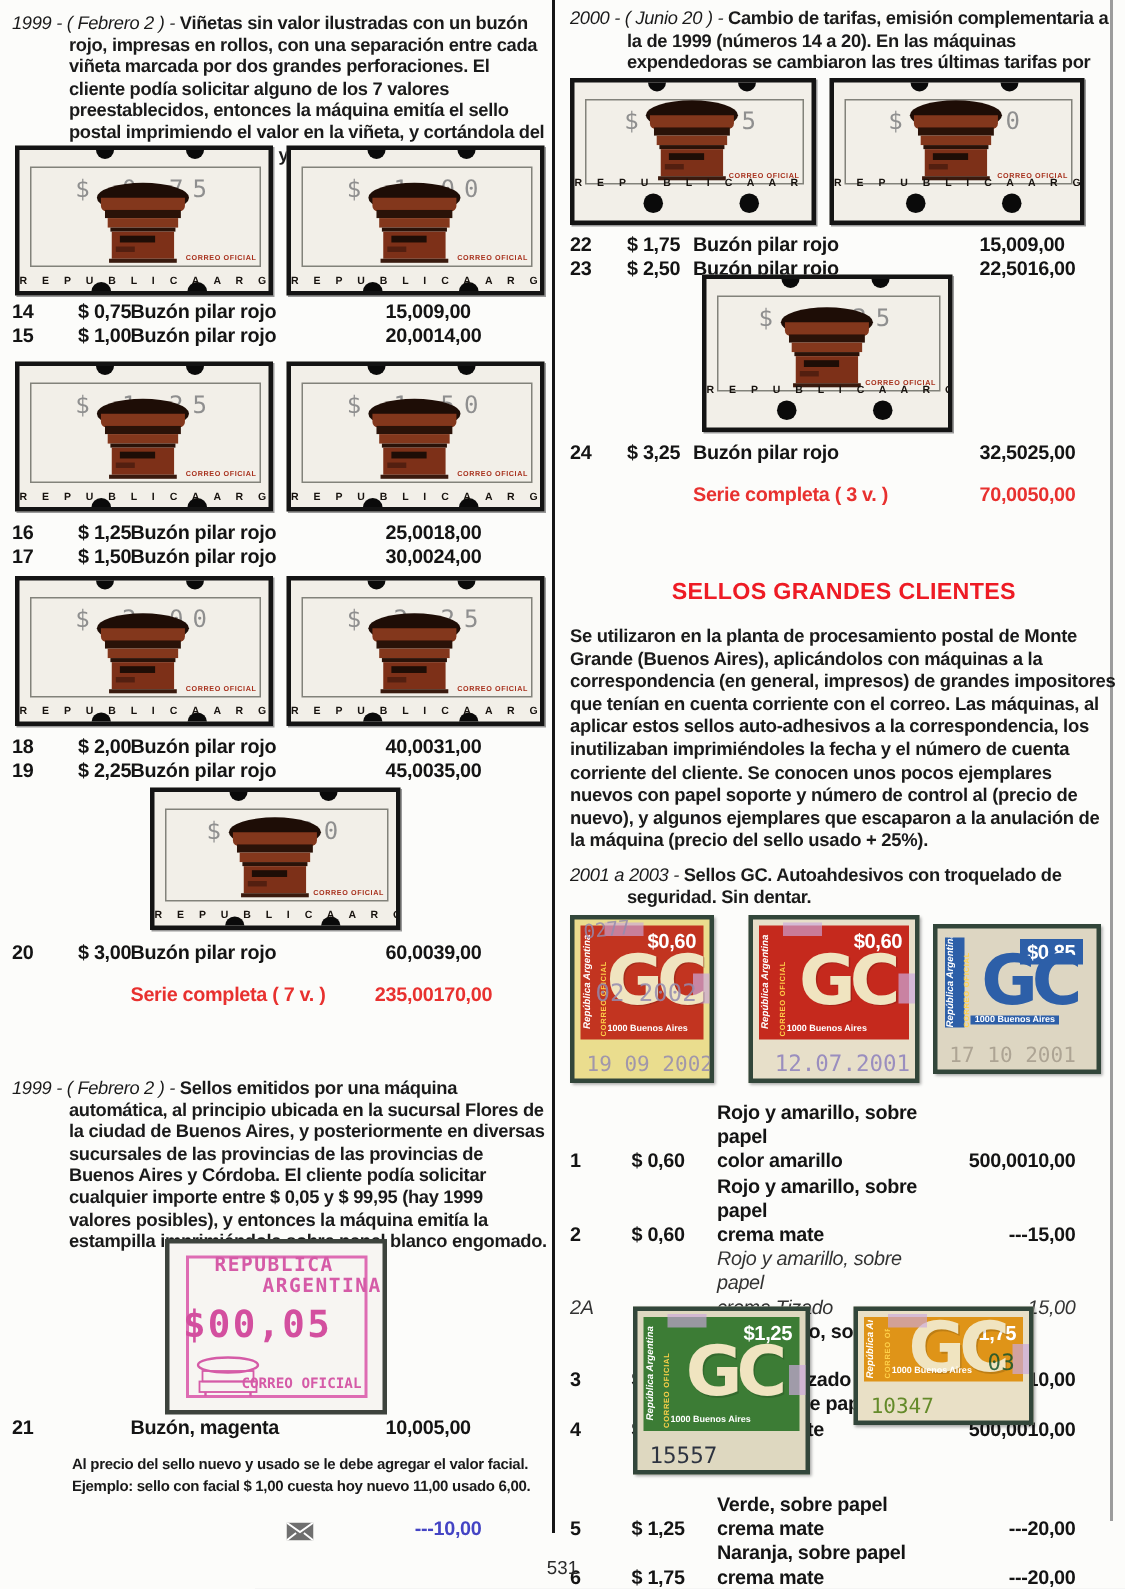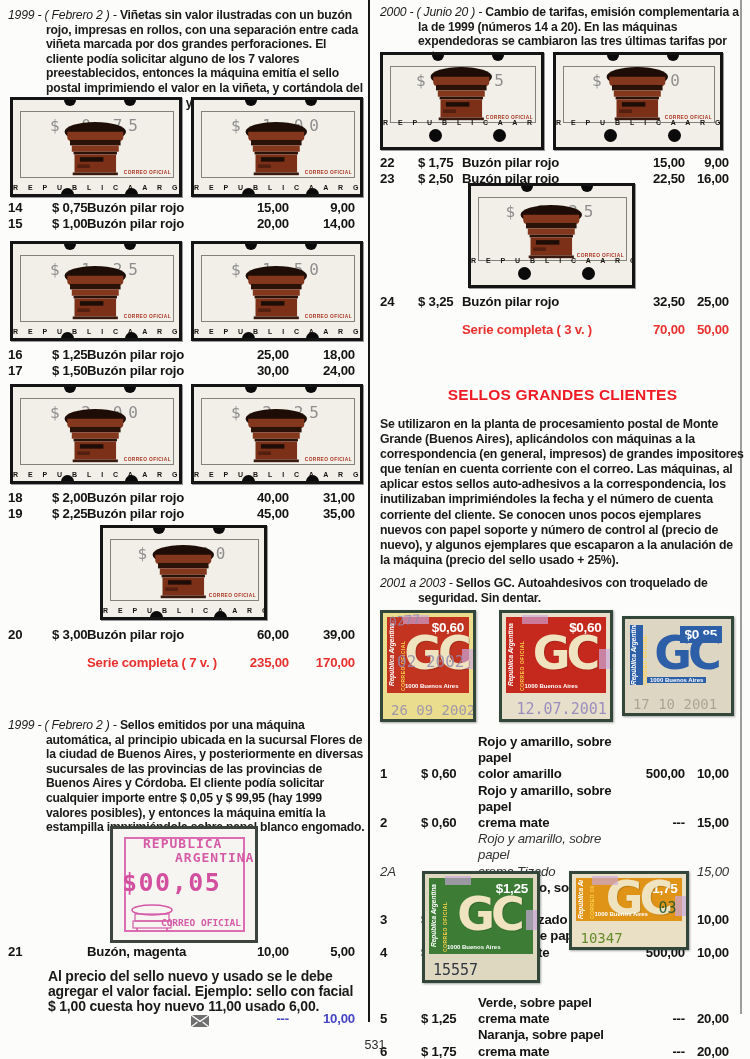--- a/index.html
+++ b/index.html
@@ -9,32 +9,32 @@
   .edge{position:absolute;left:740px;top:0;width:2px;height:1014px;background:#9c9c9c}
   .col{position:absolute;top:0;height:100%}
   .col-left{left:8px;width:357px}
   .col-right{left:380px;width:365px}
   .tblock{position:absolute;left:0;right:0}
 
   
   .intro{font-size:12.2px;line-height:14.6px;font-weight:bold;padding-left:38px;text-indent:-38px;letter-spacing:-.2px}
   .pfx{font-style:italic;font-weight:normal}
   .para{font-size:12.3px;line-height:15.1px;font-weight:bold;letter-spacing:-.2px}
-  .note{font-size:14px;line-height:15px;font-weight:bold;padding-left:40px;padding-right:2px;letter-spacing:-.2px}
+  .note{font-size:10px;line-height:15px;font-weight:bold;padding-left:40px;padding-right:2px;letter-spacing:-.2px}
   .gc-head{text-align:center;font-size:15.5px;font-weight:bold;color:#ee1b24;letter-spacing:.2px}
 
   
   .crow{display:flex;align-items:flex-end;font-weight:bold;font-size:13.2px;line-height:16.2px;color:#141414;letter-spacing:-.2px}
   .col-left .crow{padding-right:10px}
   .col-right .crow{padding-right:16px}
   .c-num{flex:none;width:44px}
   .c-face{flex:none;width:35px;white-space:nowrap}
   .c-desc{flex:1;min-width:0}
   .c-mint{flex:none;width:60px;text-align:right}
-  .c-used{flex:none;width:66px;text-align:right}
+  .c-used{flex:none;width:66px;}
   .t1 .c-num{width:38px}
   .t1 .c-face{width:44px}
   .t1 .c-mint{width:62px}
   .t1 .c-used{width:44px}
   .t2 .c-num{width:41px}
   .t2 .c-face{width:57px}
   .t2 .c-mint{width:62px}
   .t2 .c-used{width:44px}
   .dline{display:block}
   .dline:empty{display:none}
@@ -490,21 +490,21 @@
       <div class="gc g-yellow" style="width:96px;height:112px">
         <div class="gc-design">
           <div class="gc-side">República Argentina</div>
           <div class="gc-side2">CORREO OFICIAL</div>
           <div class="gc-val">$0,60</div>
           <div class="gc-big">GC</div>
           <div class="gc-city">1000 Buenos Aires</div>
         </div>
         <div class="gc-cancel cz-top">0277</div>
         <div class="gc-cancel cz-mid">02 2002</div>
-        <div class="gc-cancel cz-bot">26 09 2002</div>
+        <div class="gc-cancel cz-bot">19 09 2002</div>
       </div>
       <div class="gc g-red" style="width:114px;height:112px;margin-left:19px">
         <div class="gc-design">
           <div class="gc-side">República Argentina</div>
           <div class="gc-side2">CORREO OFICIAL</div>
           <div class="gc-val">$0,60</div>
           <div class="gc-big">GC</div>
           <div class="gc-city">1000 Buenos Aires</div>
         </div>
         <div class="gc-cancel cz-bot" style="color:#8d80bd;left:14px;font-size:15px">12.07.2001</div>

